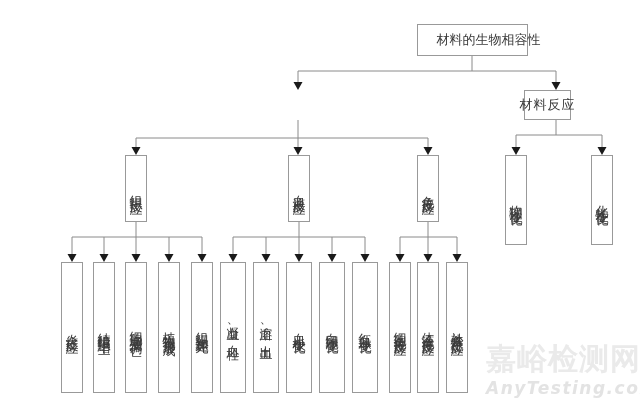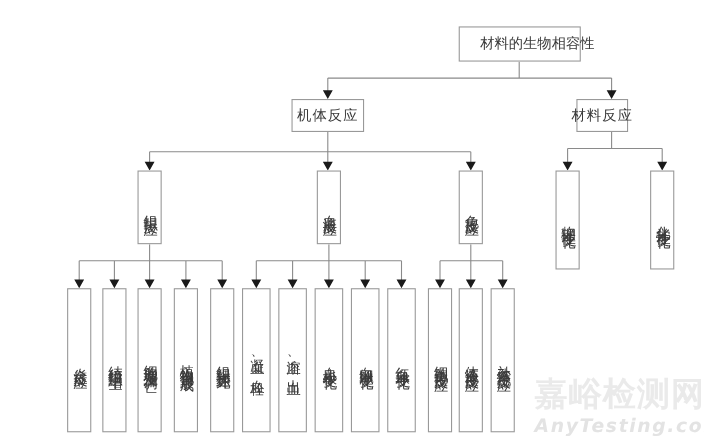--- a/index.html
+++ b/index.html
@@ -77,21 +77,20 @@
       M428 222V237 M400 237H457 M400 237V255 M428 237V255 M457 237V255"></path>
     <path class="arrows" d="M293.5 82h9L298 90Z M551.5 82h9L556 90Z
       M131.5 147h9L136 155Z M293.5 147h9L298 155Z M423.5 147h9L428 155Z M511.5 147h9L516 155Z M597.5 147h9L602 155Z
       M67.5 254h9L72 262Z M99.5 254h9L104 262Z M131.5 254h9L136 262Z M164.5 254h9L169 262Z M197.5 254h9L202 262Z
       M228.5 254h9L233 262Z M261.5 254h9L266 262Z M294.5 254h9L299 262Z M327.5 254h9L332 262Z M360.5 254h9L365 262Z
       M395.5 254h9L400 262Z M423.5 254h9L428 262Z M452.5 254h9L457 262Z"></path>
   </svg>
 
   <div class="node h wide" style="left:417px;top:24px;width:111px;height:32px">材料的生物相容性</div>
 
-  <div class="node h" style="left:265px;top:90px;width:66px;height:30px">机体反应</div>
   <div class="node h" style="left:524px;top:90px;width:47px;height:30px">材料反应</div>
 
   <div class="node v" style="left:125px;top:155px;width:22px;height:67px">组织反应</div>
   <div class="node v" style="left:288px;top:155px;width:22px;height:67px">血液反应</div>
   <div class="node v" style="left:417px;top:155px;width:22px;height:67px">免疫反应</div>
   <div class="node v" style="left:505px;top:155px;width:22px;height:90px">物理性变化</div>
   <div class="node v" style="left:591px;top:155px;width:22px;height:90px">化学性变化</div>
 
   <div class="node v" style="left:61px;top:262px;width:22px;height:131px">炎症反应</div>
   <div class="node v" style="left:93px;top:262px;width:22px;height:131px">结缔组织增生</div>

